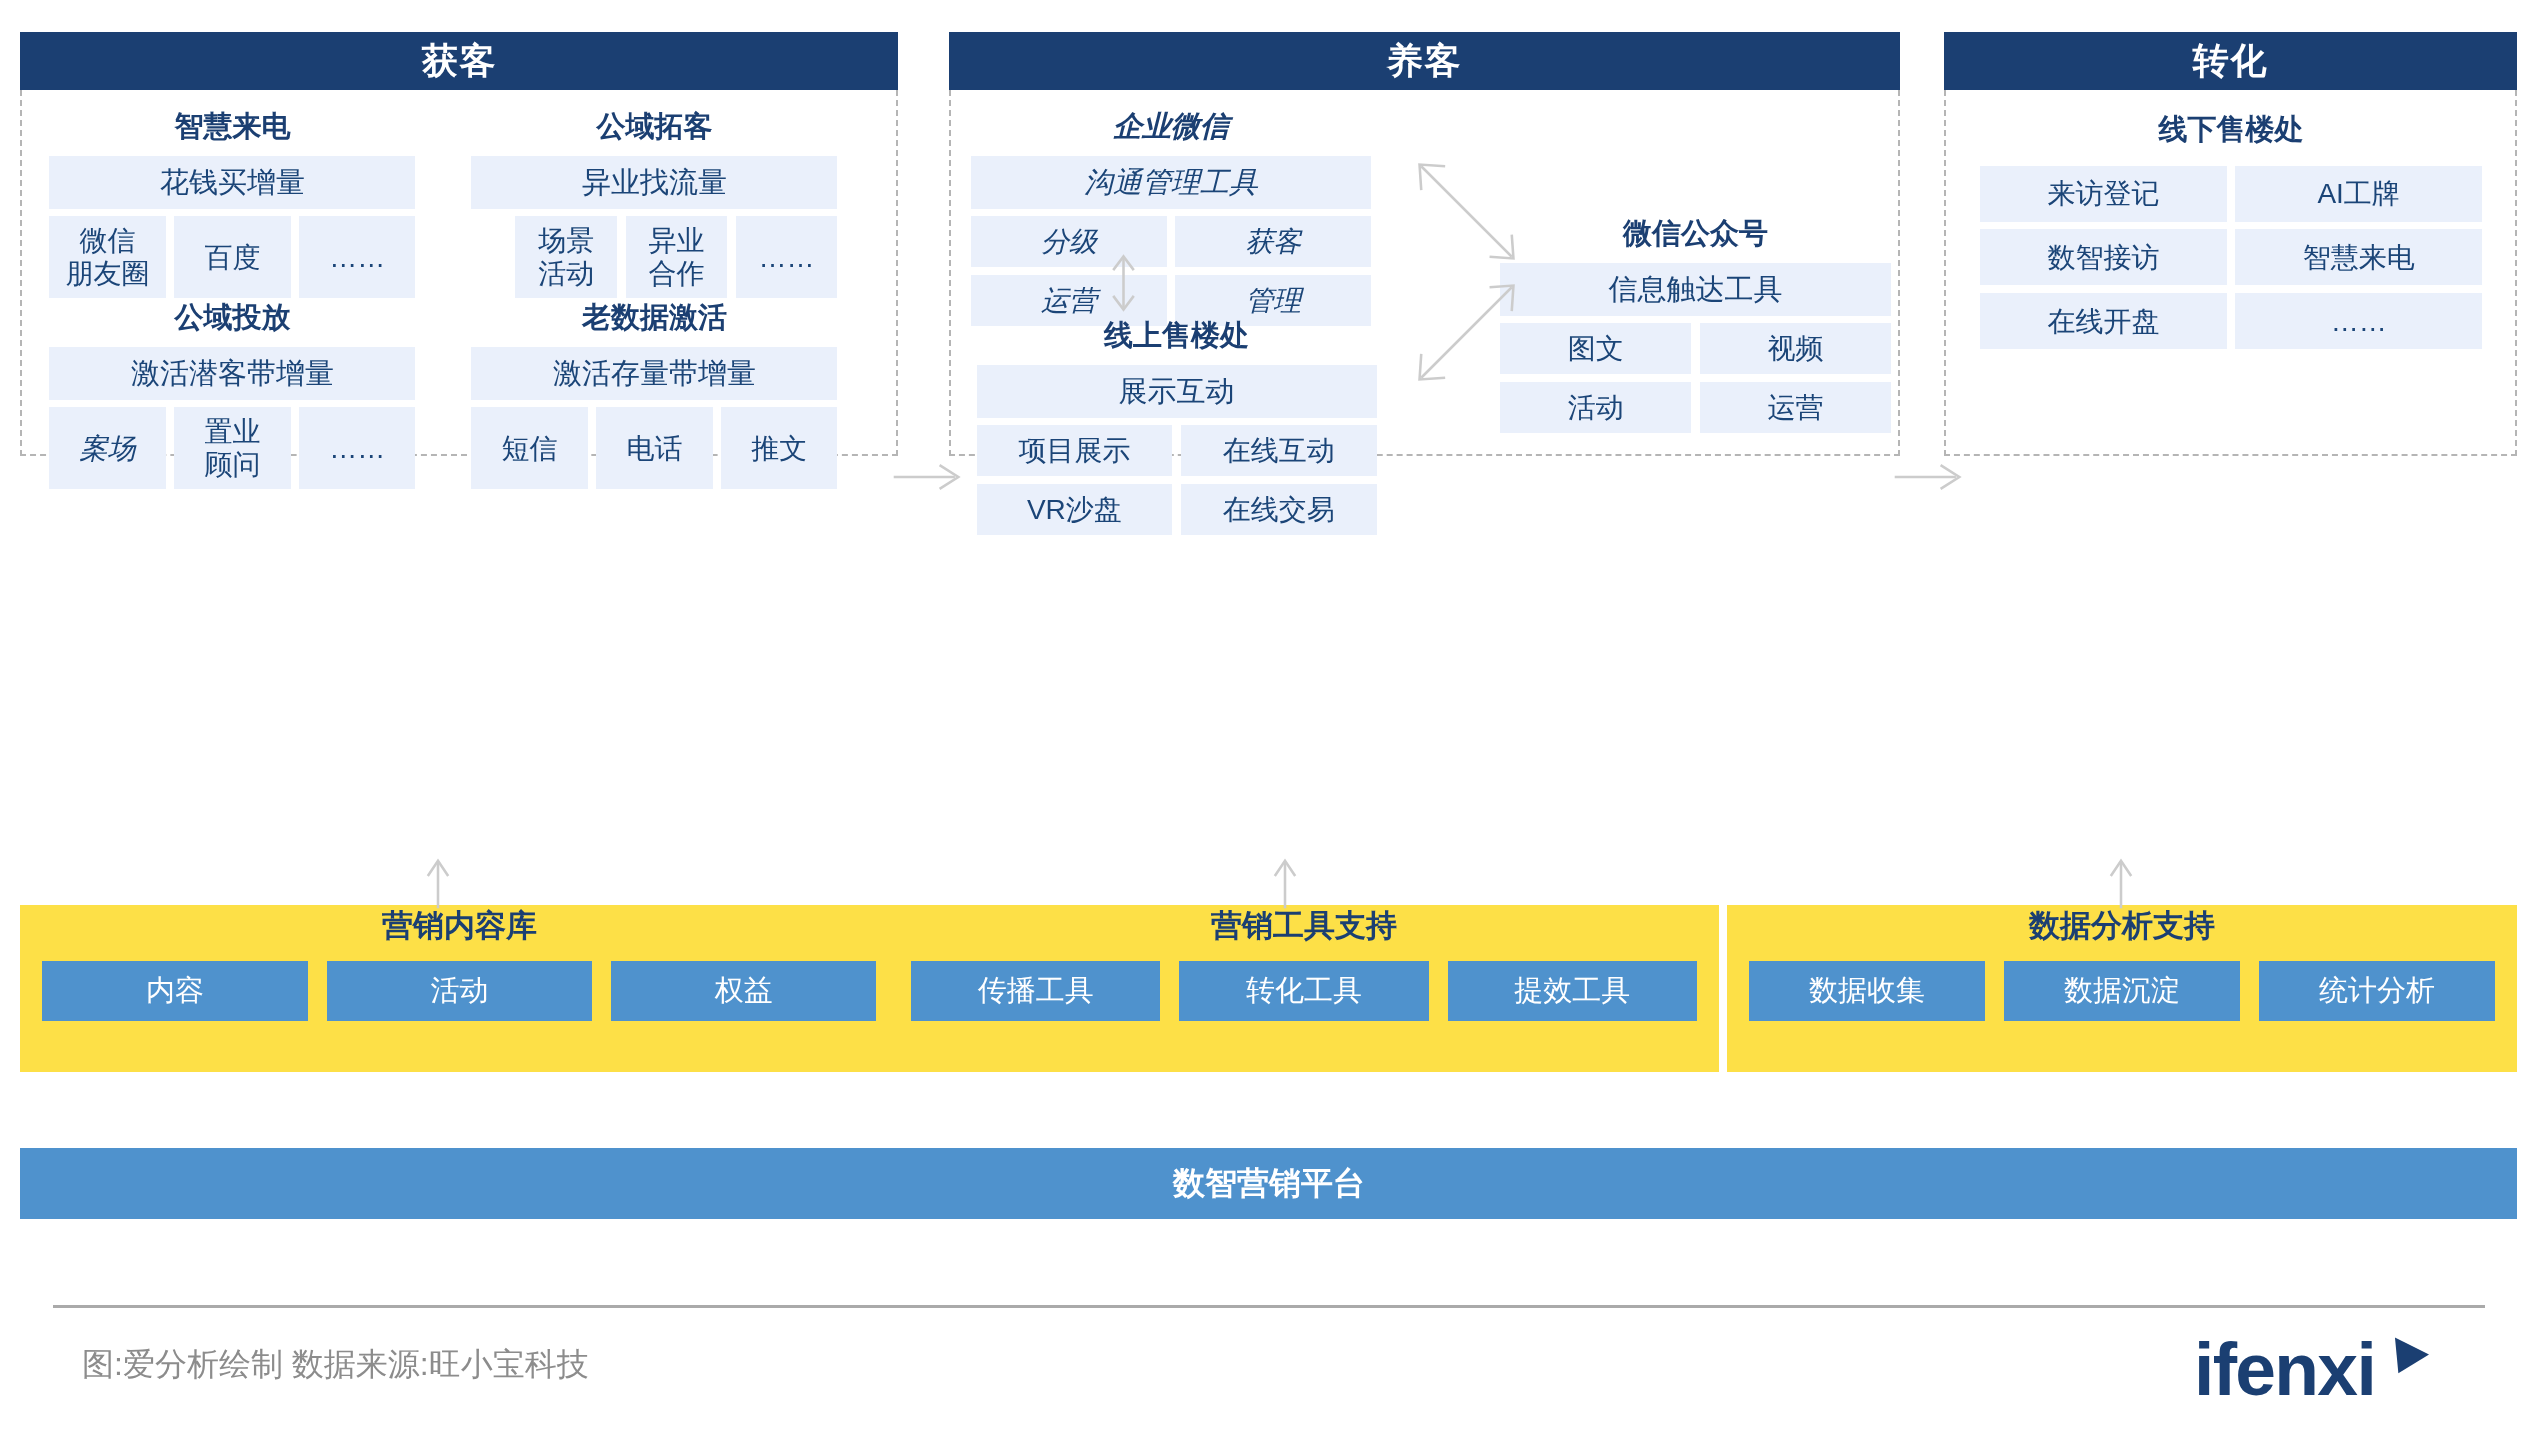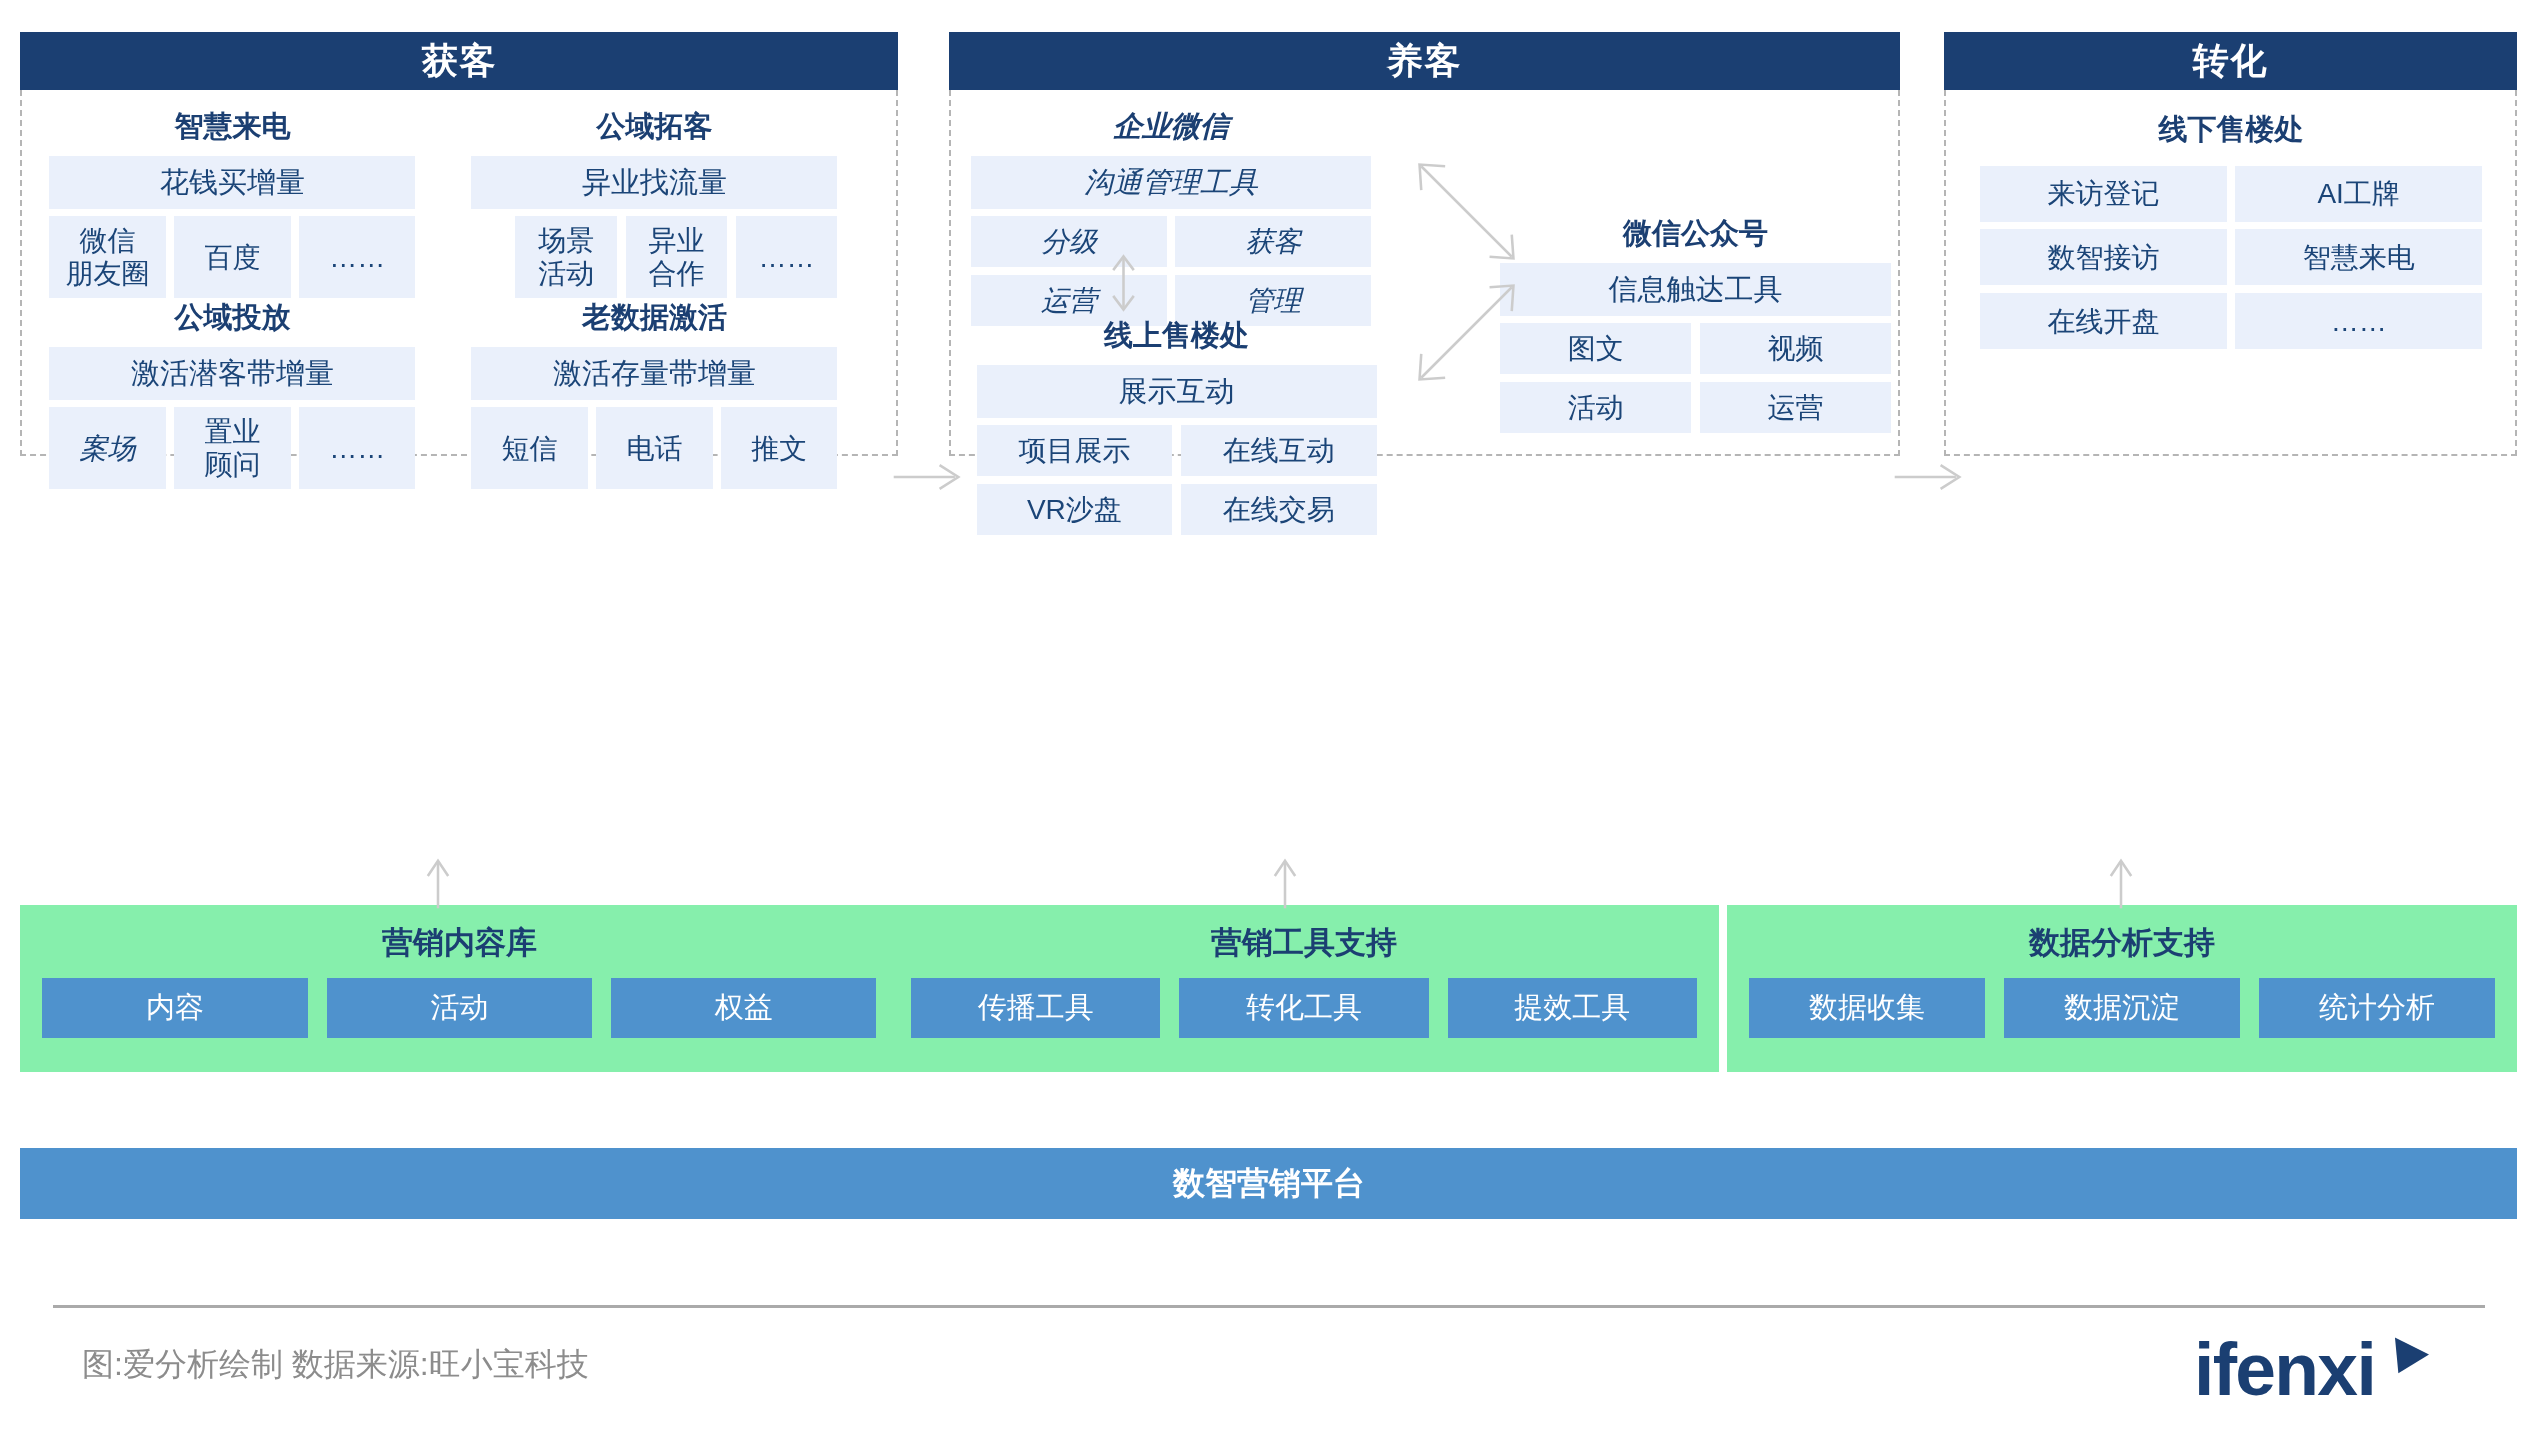--- a/index.html
+++ b/index.html
@@ -40,23 +40,23 @@
     display:flex;align-items:center;justify-content:center;
     text-align:center;font-size:28px;line-height:1.18;
     box-sizing:border-box;
   }
   .cell.wide{height:53px;font-size:29px;}
   .row{display:flex;gap:8.5px;margin-top:7.7px;}
   .row .cell{flex:1;}
 
   
   .support{
-    position:absolute;background:#86efac;box-sizing:border-box;
+    position:absolute;background:#fde047;box-sizing:border-box;
     display:flex;flex-direction:column;align-items:center;
-    padding-top:17px;
+    padding-top:0;
   }
   .support-title{font-size:31px;font-weight:700;color:#1b3f72;margin-bottom:13.6px;}
   .support-row{display:flex;gap:19px;width:100%;padding:0 22px;box-sizing:border-box;}
   .support-chip{
     flex:1;background:#4f92cd;color:#ffffff;
     font-size:29px;height:60px;
     display:flex;align-items:center;justify-content:center;
   }
 
   

